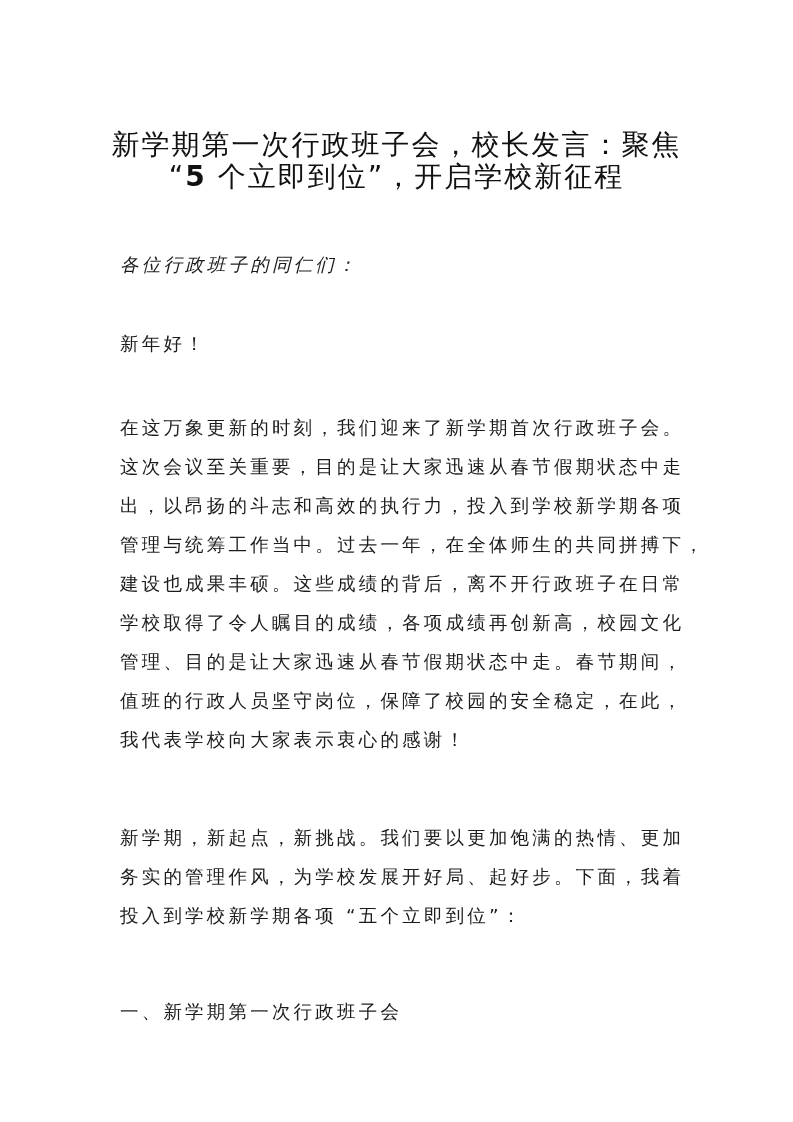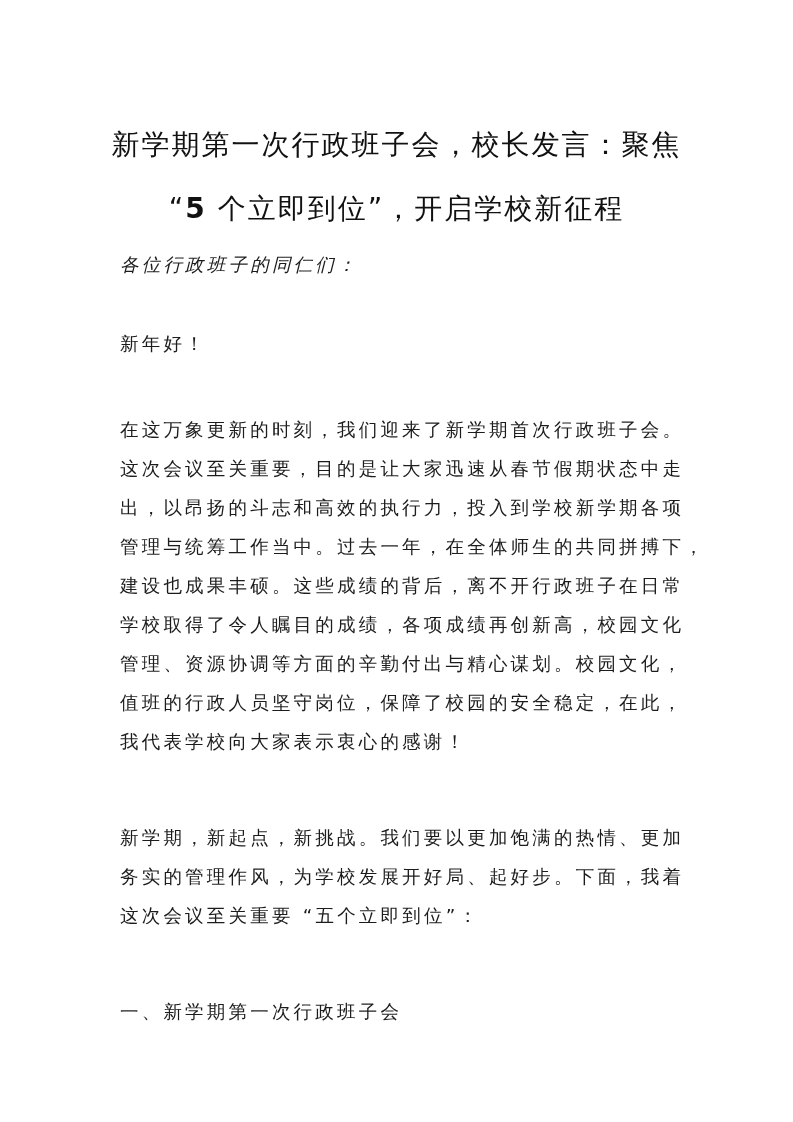--- a/index.html
+++ b/index.html
@@ -27,39 +27,39 @@
     left: 100px;
     width: 593px;
     text-align: center;
     font-size: 28px;
     letter-spacing: 2px;
     color: #111;
     white-space: nowrap;
   }
   .title .num { font-weight: bold; }
   .t1 { top: 126px; }
-  .t2 { top: 190px; }
+  .t2 { top: 158px; }
   .para {
     position: absolute;
     left: 120px;
     width: 556px;
     font-size: 18.5px;
     line-height: 39px;
     letter-spacing: 3.2px;
     color: #1c1c1c;
     margin: 0;
   }
   .line {
     display: block;
     white-space: nowrap;
     height: 39px;
   }
   .p-greet { top: 245px; font-style: italic; }
   .p-hello { top: 324px; }
-  .p-body1 { top: 410px; }
+  .p-body1 { top: 410px; font-family: Liberation Mono, monospace; }
   .p-body2 { top: 818px; }
   .p-head1 { top: 992px; }
 </style>
 </head>
 <body>
 
 <div class="page">
 
   <div class="title t1">新学期第一次行政班子会，校长发言：聚焦</div>
   <div class="title t2"><span>“</span><span class="num">5</span><span> 个立即到位”，开启学校新征程</span></div>
@@ -72,28 +72,28 @@
     <span class="line">新年好！</span>
   </p>
 
   <p class="para p-body1">
     <span class="line">在这万象更新的时刻，我们迎来了新学期首次行政班子会。</span>
     <span class="line">这次会议至关重要，目的是让大家迅速从春节假期状态中走</span>
     <span class="line">出，以昂扬的斗志和高效的执行力，投入到学校新学期各项</span>
     <span class="line">管理与统筹工作当中。过去一年，在全体师生的共同拼搏下，</span>
     <span class="line">建设也成果丰硕。这些成绩的背后，离不开行政班子在日常</span>
     <span class="line">学校取得了令人瞩目的成绩，各项成绩再创新高，校园文化</span>
-    <span class="line">管理、资源协调等方面的辛勤付出与精心谋划。校园文化，</span>
+    <span class="line">管理、目的是让大家迅速从春节假期状态中走。春节期间，</span>
     <span class="line">值班的行政人员坚守岗位，保障了校园的安全稳定，在此，</span>
     <span class="line">我代表学校向大家表示衷心的感谢！</span>
   </p>
 
   <p class="para p-body2">
     <span class="line">新学期，新起点，新挑战。我们要以更加饱满的热情、更加</span>
     <span class="line">务实的管理作风，为学校发展开好局、起好步。下面，我着</span>
-    <span class="line">这次会议至关重要 “五个立即到位”：</span>
+    <span class="line">投入到学校新学期各项 “五个立即到位”：</span>
   </p>
 
   <p class="para p-head1">
     <span class="line">一、新学期第一次行政班子会</span>
   </p>
 
 </div>
 
 </body></html>

